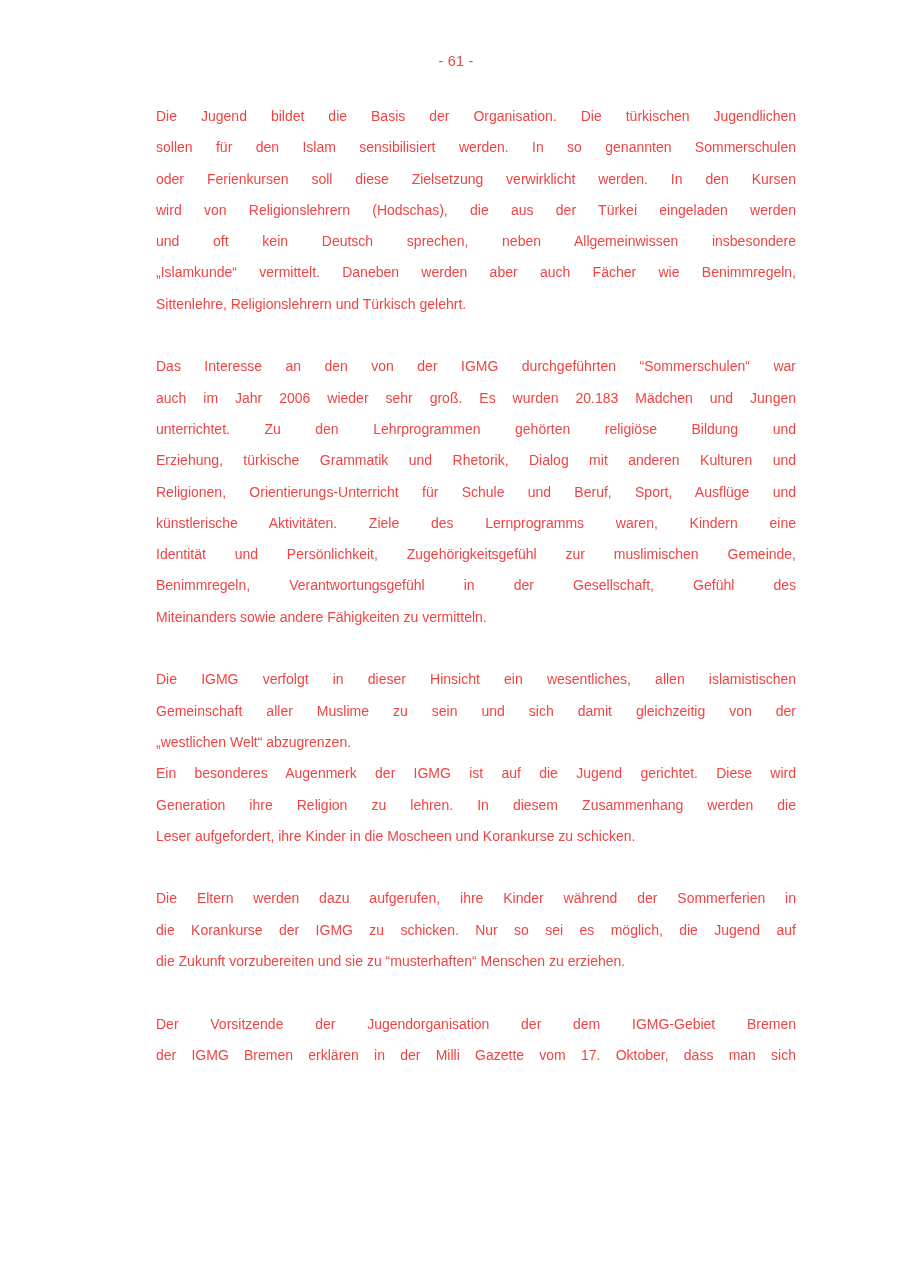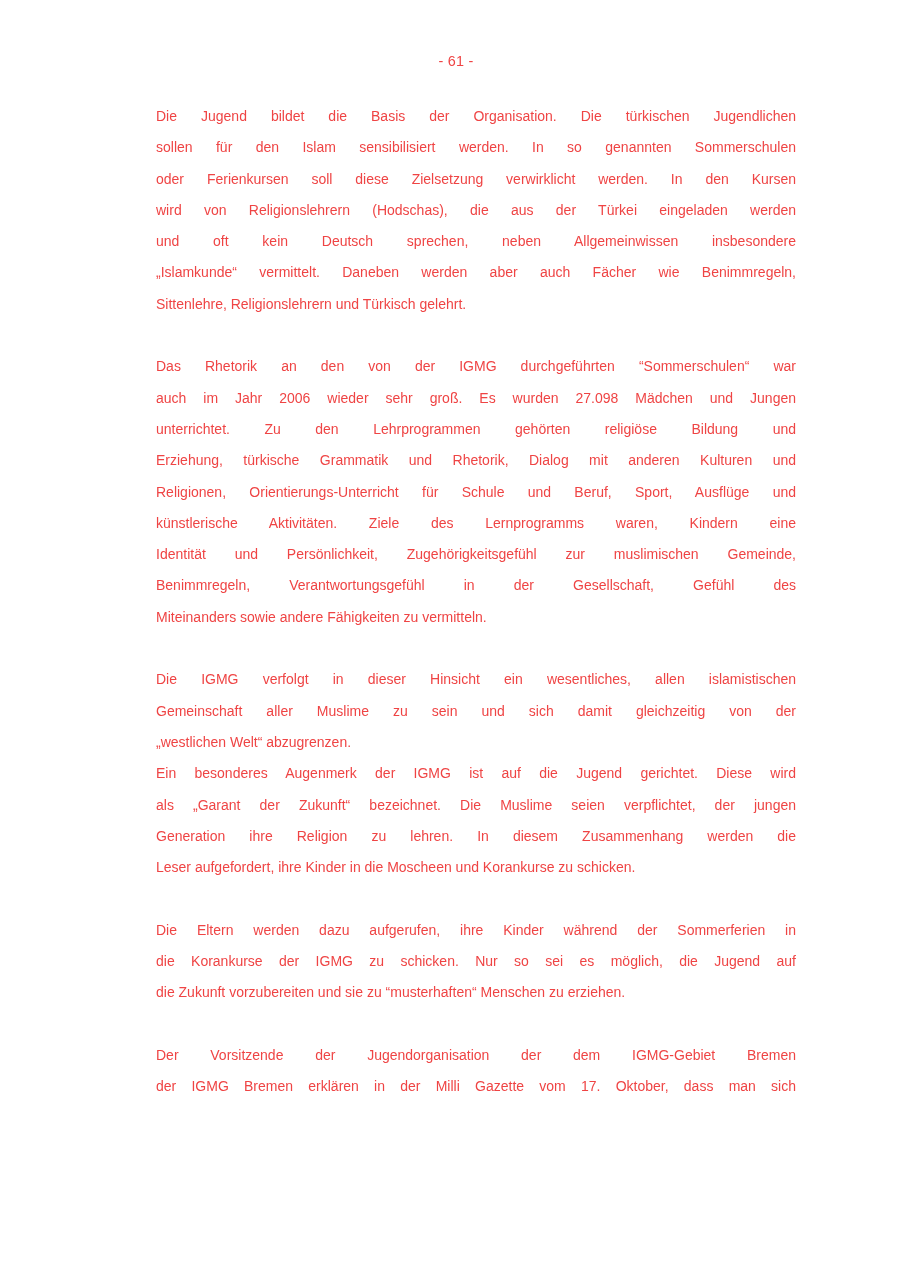--- a/index.html
+++ b/index.html
@@ -54,40 +54,39 @@
       <div class="line">Die Jugend bildet die Basis der Organisation. Die türkischen Jugendlichen</div>
       <div class="line">sollen für den Islam sensibilisiert werden. In so genannten Sommerschulen</div>
       <div class="line">oder Ferienkursen soll diese Zielsetzung verwirklicht werden. In den Kursen</div>
       <div class="line">wird von Religionslehrern (Hodschas), die aus der Türkei eingeladen werden</div>
       <div class="line">und oft kein Deutsch sprechen, neben Allgemeinwissen insbesondere</div>
       <div class="line">„Islamkunde“ vermittelt. Daneben werden aber auch Fächer wie Benimmregeln,</div>
       <div class="line last">Sittenlehre, Religionslehrern und Türkisch gelehrt.</div>
     </div>
 
     <div class="para">
-      <div class="line">Das Rhetorik an den von der IGMG durchgeführten “Sommerschulen“ war</div>
-      <div class="line">auch im Jahr 2006 wieder sehr groß. Es wurden 27.098 Mädchen und Jungen</div>
+      <div class="line">Das Interesse an den von der IGMG durchgeführten “Sommerschulen“ war</div>
+      <div class="line">auch im Jahr 2006 wieder sehr groß. Es wurden 20.183 Mädchen und Jungen</div>
       <div class="line">unterrichtet. Zu den Lehrprogrammen gehörten religiöse Bildung und</div>
       <div class="line">Erziehung, türkische Grammatik und Rhetorik, Dialog mit anderen Kulturen und</div>
       <div class="line">Religionen, Orientierungs-Unterricht für Schule und Beruf, Sport, Ausflüge und</div>
       <div class="line">künstlerische Aktivitäten. Ziele des Lernprogramms waren, Kindern eine</div>
       <div class="line">Identität und Persönlichkeit, Zugehörigkeitsgefühl zur muslimischen Gemeinde,</div>
       <div class="line">Benimmregeln, Verantwortungsgefühl in der Gesellschaft, Gefühl des</div>
       <div class="line last">Miteinanders sowie andere Fähigkeiten zu vermitteln.</div>
     </div>
 
     <div class="para no-gap">
       <div class="line">Die IGMG verfolgt in dieser Hinsicht ein wesentliches, allen islamistischen</div>
       <div class="line">Gemeinschaft aller Muslime zu sein und sich damit gleichzeitig von der</div>
       <div class="line last">„westlichen Welt“ abzugrenzen.</div>
     </div>
 
     <div class="para">
       <div class="line">Ein besonderes Augenmerk der IGMG ist auf die Jugend gerichtet. Diese wird</div>
-      <div class="line">als „Garant der Zukunft“ bezeichnet. Die Muslime seien verpflichtet, der jungen</div>
       <div class="line">Generation ihre Religion zu lehren. In diesem Zusammenhang werden die</div>
       <div class="line last">Leser aufgefordert, ihre Kinder in die Moscheen und Korankurse zu schicken.</div>
     </div>
 
     <div class="para">
       <div class="line">Die Eltern werden dazu aufgerufen, ihre Kinder während der Sommerferien in</div>
       <div class="line">die Korankurse der IGMG zu schicken. Nur so sei es möglich, die Jugend auf</div>
       <div class="line last">die Zukunft vorzubereiten und sie zu “musterhaften“ Menschen zu erziehen.</div>
     </div>
 

